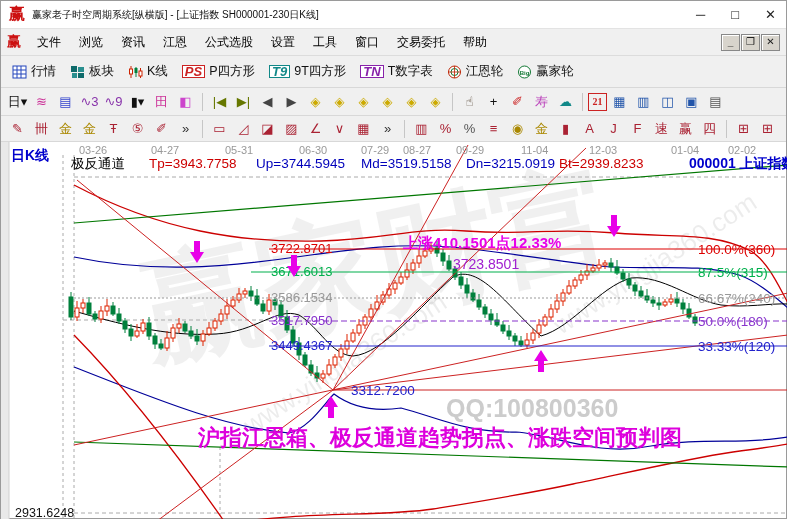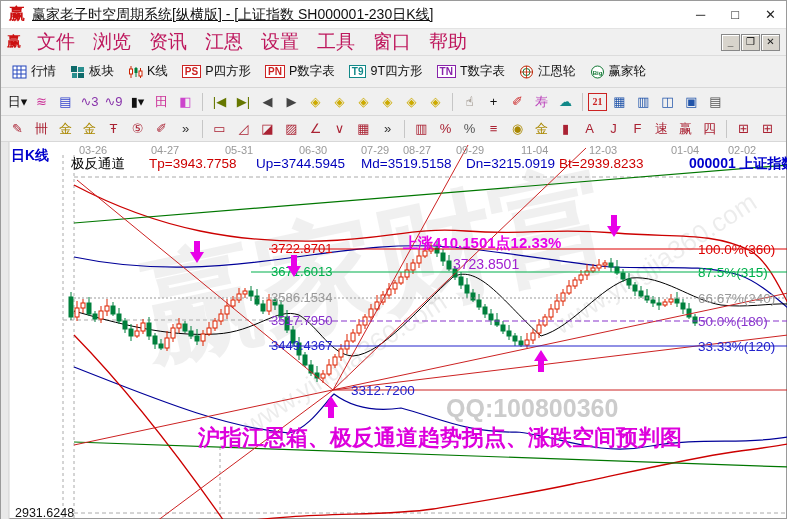--- a/index.html
+++ b/index.html
@@ -4,41 +4,41 @@
 <style>
   html,body{margin:0;padding:0;background:#8a8a8a;}
   body{width:787px;height:519px;overflow:hidden;
        font-family:"Liberation Sans","DejaVu Sans",sans-serif;}
   .window{width:787px;height:519px;background:#f0f0f0;border:1px solid #9a9a9a;
           box-sizing:border-box;display:flex;flex-direction:column;}
   .titlebar{height:27px;background:#ffffff;display:flex;align-items:center;
             padding:0 10px 0 8px;border-bottom:1px solid #e3e3e3;flex:0 0 auto;}
   .logo{color:#cc1111;font-weight:bold;font-size:16px;margin-right:7px;}
   .logo.small{font-size:14px;}
-  .title{font-size:14px;color:#111;white-space:nowrap;text-decoration:underline;}
+  .title{font-size:10px;color:#111;white-space:nowrap;}
   .win-controls{margin-left:auto;display:flex;gap:26px;color:#222;}
   .win-controls span{font-size:13px;line-height:27px;cursor:default;}
   .menubar{height:26px;background:#f0f0f0;display:flex;align-items:center;
            padding:0 6px;border-bottom:1px solid #dcdcdc;flex:0 0 auto;}
-  .menu-item{font-size:19px;color:#be185d;padding:3px 9px;white-space:nowrap;}
+  .menu-item{font-size:12px;color:#000000;padding:3px 9px;white-space:nowrap;}
   .mdi{margin-left:auto;display:flex;gap:1px;}
   .mdi span{width:17px;height:15px;border:1px solid #888;background:#d8d4cc;
             font-size:10px;line-height:13px;text-align:center;font-weight:bold;color:#222;
             box-shadow:inset 1px 1px #fff;}
   .toolbar{display:flex;align-items:center;background:#f0f0f0;
            border-bottom:1px solid #d8d8d8;padding:0 5px;flex:0 0 auto;}
   .tb1{height:31px;gap:2px;}
   .tb2{height:27px;gap:1px;}
   .tb3{height:25px;gap:1px;}
   .tbtn{display:inline-flex;align-items:center;gap:4px;padding:2px 5px;
         font-size:12.5px;color:#111;border:1px solid transparent;white-space:nowrap;}
   .ibtn{display:inline-flex;align-items:center;justify-content:center;
         min-width:21px;height:21px;font-size:13px;border:1px solid transparent;}
-  .badge{display:inline-block;font-size:10px;font-weight:bold;line-height:11px;
-         padding:0 2px;border:1px solid;background:#fff;}
+  .badge{display:inline-block;font-size:13px;font-weight:bold;line-height:11px;
+         padding:0 2px;border:1px solid;background:#fff;font-style:italic;}
   .sep{width:1px;height:18px;background:#c6c6c6;margin:0 4px;flex:0 0 auto;}
   .chart{position:relative;flex:1 1 auto;background:#ffffff;}
   .chart svg{position:absolute;left:0;top:0;}
   svg text{font-family:"Liberation Sans","DejaVu Sans",sans-serif;}
 </style>
 </head>
 <body>
 
 <div class="window">
 
@@ -52,23 +52,25 @@
     </div>
   </div>
 
   <div class="menubar">
     <span class="logo small">赢</span>
     <div id="menu-items" style="display:flex;">
         <span class="menu-item">文件</span>
         <span class="menu-item">浏览</span>
         <span class="menu-item">资讯</span>
         <span class="menu-item">江恩</span>
+        <span class="menu-item">公式选股</span>
         <span class="menu-item">设置</span>
         <span class="menu-item">工具</span>
         <span class="menu-item">窗口</span>
+        <span class="menu-item">交易委托</span>
         <span class="menu-item">帮助</span>
       </div>
     <div class="mdi">
       <span>_</span>
       <span>❐</span>
       <span>✕</span>
     </div>
   </div>
 
   <div class="toolbar tb1" id="toolbar1">
@@ -101,24 +103,20 @@
             <rect x="6.5" y="3" width="3" height="5" fill="#00803c"></rect>
             <line x1="12.5" y1="3" x2="12.5" y2="13" stroke="#cc2200"></line>
             <rect x="11" y="6" width="3" height="5" fill="#fff" stroke="#cc2200"></rect>
           </svg>
         </span>
         <span>K线</span>
       </span>
       <span class="tbtn">
         <span class="badge" style="color:#cc2222;border-color:#cc2222">PS</span>
         <span>P四方形</span>
-      </span>
-      <span class="tbtn">
-        <span class="badge" style="color:#cc2222;border-color:#cc2222">PN</span>
-        <span>P数字表</span>
       </span>
       <span class="tbtn">
         <span class="badge" style="color:#118888;border-color:#118888">T9</span>
         <span>9T四方形</span>
       </span>
       <span class="tbtn">
         <span class="badge" style="color:#8822aa;border-color:#8822aa">TN</span>
         <span>T数字表</span>
       </span>
       <span class="tbtn">

